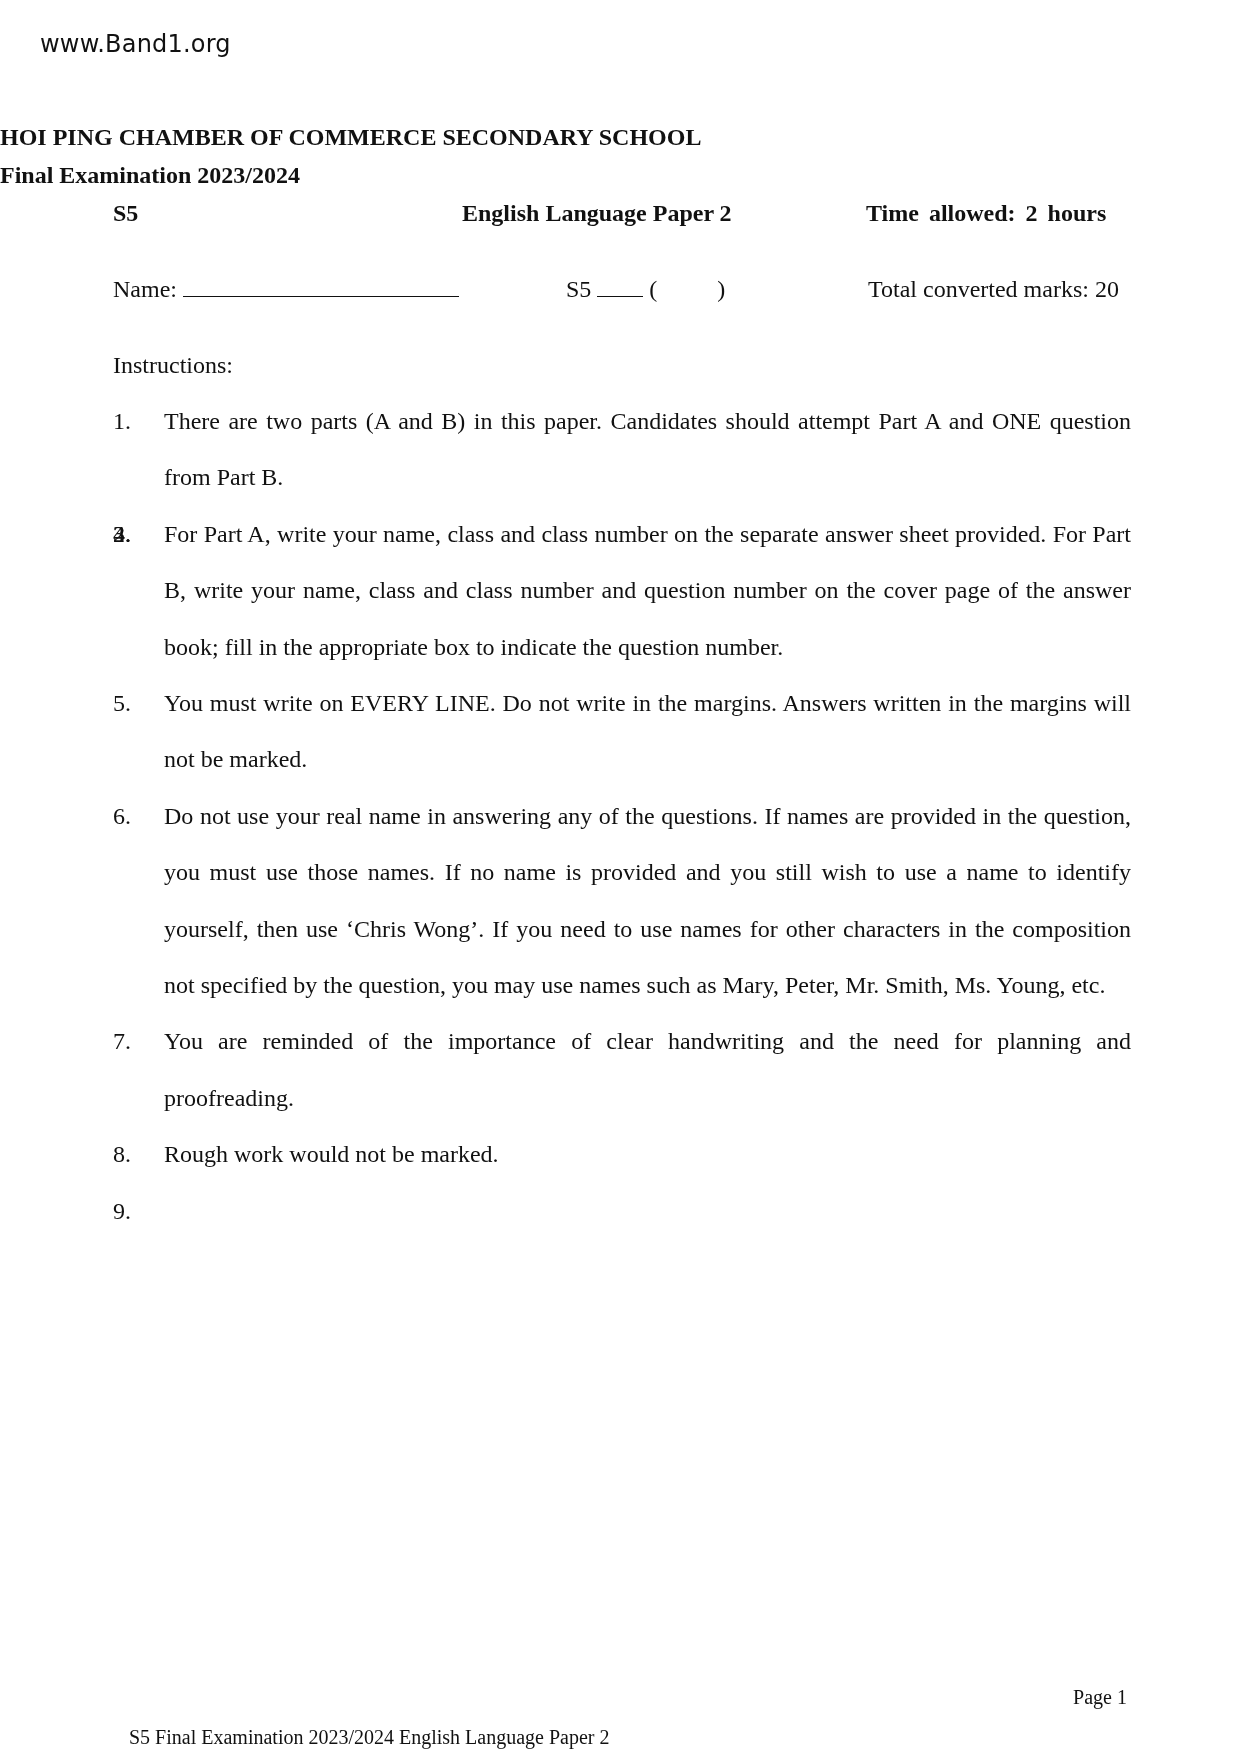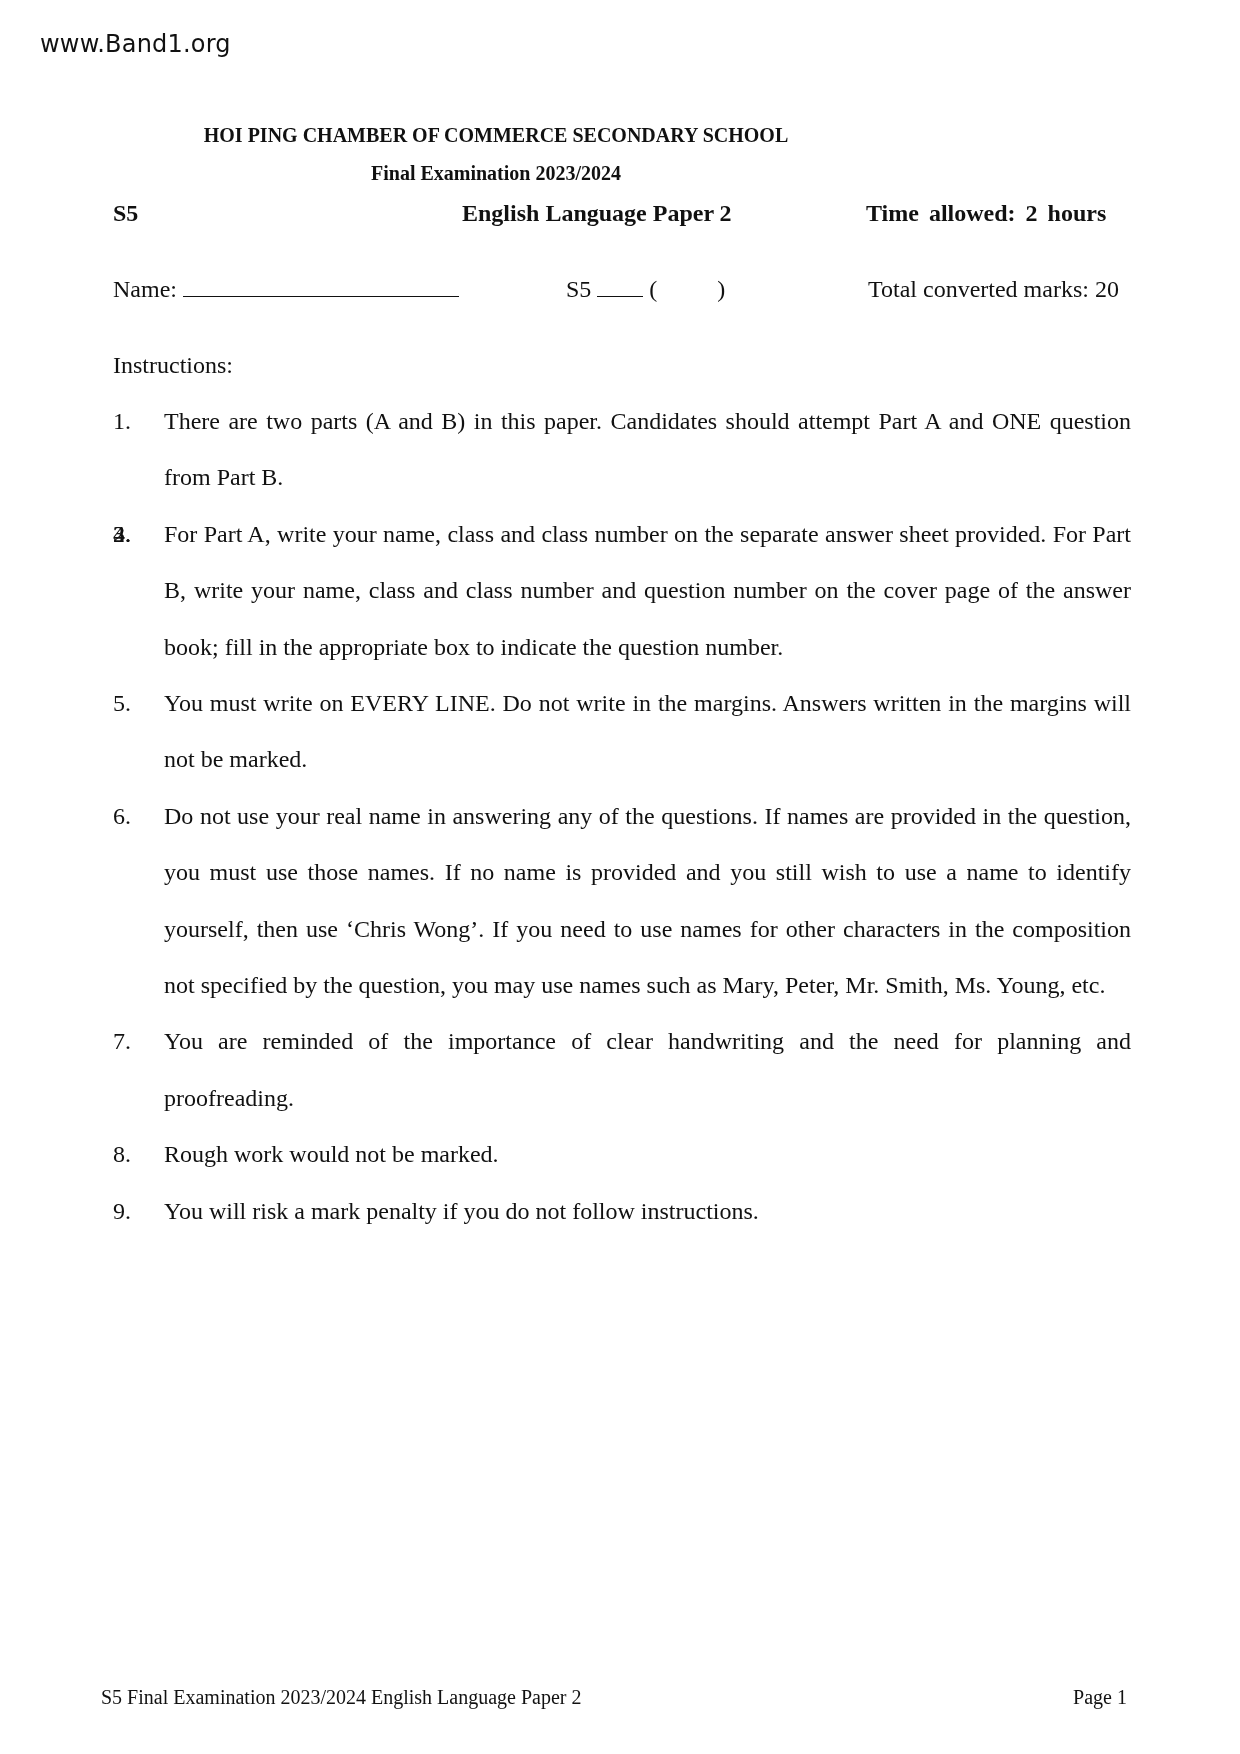--- a/index.html
+++ b/index.html
@@ -21,23 +21,22 @@
       top: 30px;
       font-family: "DejaVu Sans", "Liberation Sans", sans-serif;
       font-size: 24px;
       color: #111;
       letter-spacing: 0.2px;
     }
     .header {
       position: absolute;
       left: 0;
       width: 992px;
-      text-align: center;
       font-weight: bold;
-      font-size: 20px;
+      font-size: 24px;
     }
     .school { top: 124px; }
     .exam { top: 162px; }
     .row3 {
       position: absolute;
       top: 200px;
       font-weight: bold;
       font-size: 24px;
     }
     .row3.level { left: 113px; }
@@ -86,21 +85,21 @@
     .instructions li .num {
       position: absolute;
       left: 0;
       top: 0;
     }
     .footer {
       position: absolute;
       top: 1686px;
       font-size: 20px;
     }
-    .footer.left { left: 101px; }
+    .footer.left { left: 129px; margin-top: 40px; }
     .footer.right { right: 113px; }
   </style>
 </head>
 <body>
 
 <div class="watermark">www.Band1.org</div>
 
 <div class="header school">HOI PING CHAMBER OF COMMERCE SECONDARY SCHOOL</div>
 <div class="header exam">Final Examination 2023/2024</div>
 
@@ -121,17 +120,17 @@
 
 <ol class="instructions">
   <li><span class="num">1.</span><span>There are two parts (A and B) in this paper. Candidates should attempt Part A and ONE question from Part B.</span></li>
   <li><span class="num">2.</span></li>
   <li><span class="num">3.</span></li>
   <li><span class="num">4.</span><span>For Part A, write your name, class and class number on the separate answer sheet provided. For Part B, write your name, class and class number and question number on the cover page of the answer book; fill in the appropriate box to indicate the question number.</span></li>
   <li><span class="num">5.</span><span>You must write on EVERY LINE. Do not write in the margins. Answers written in the margins will not be marked.</span></li>
   <li><span class="num">6.</span><span>Do not use your real name in answering any of the questions. If names are provided in the question, you must use those names. If no name is provided and you still wish to use a name to identify yourself, then use ‘Chris Wong’. If you need to use names for other characters in the composition not specified by the question, you may use names such as Mary, Peter, Mr. Smith, Ms. Young, etc.</span></li>
   <li><span class="num">7.</span><span>You are reminded of the importance of clear handwriting and the need for planning and proofreading.</span></li>
   <li><span class="num">8.</span><span>Rough work would not be marked.</span></li>
-  <li><span class="num">9.</span><span>You will risk a mark penalty if you do not follow instructions.</span></li>
+  <li><span class="num">9.</span></li>
 </ol>
 
 <div class="footer left">S5 Final Examination 2023/2024 English Language Paper 2</div>
 <div class="footer right">Page 1</div>
 
 </body></html>

